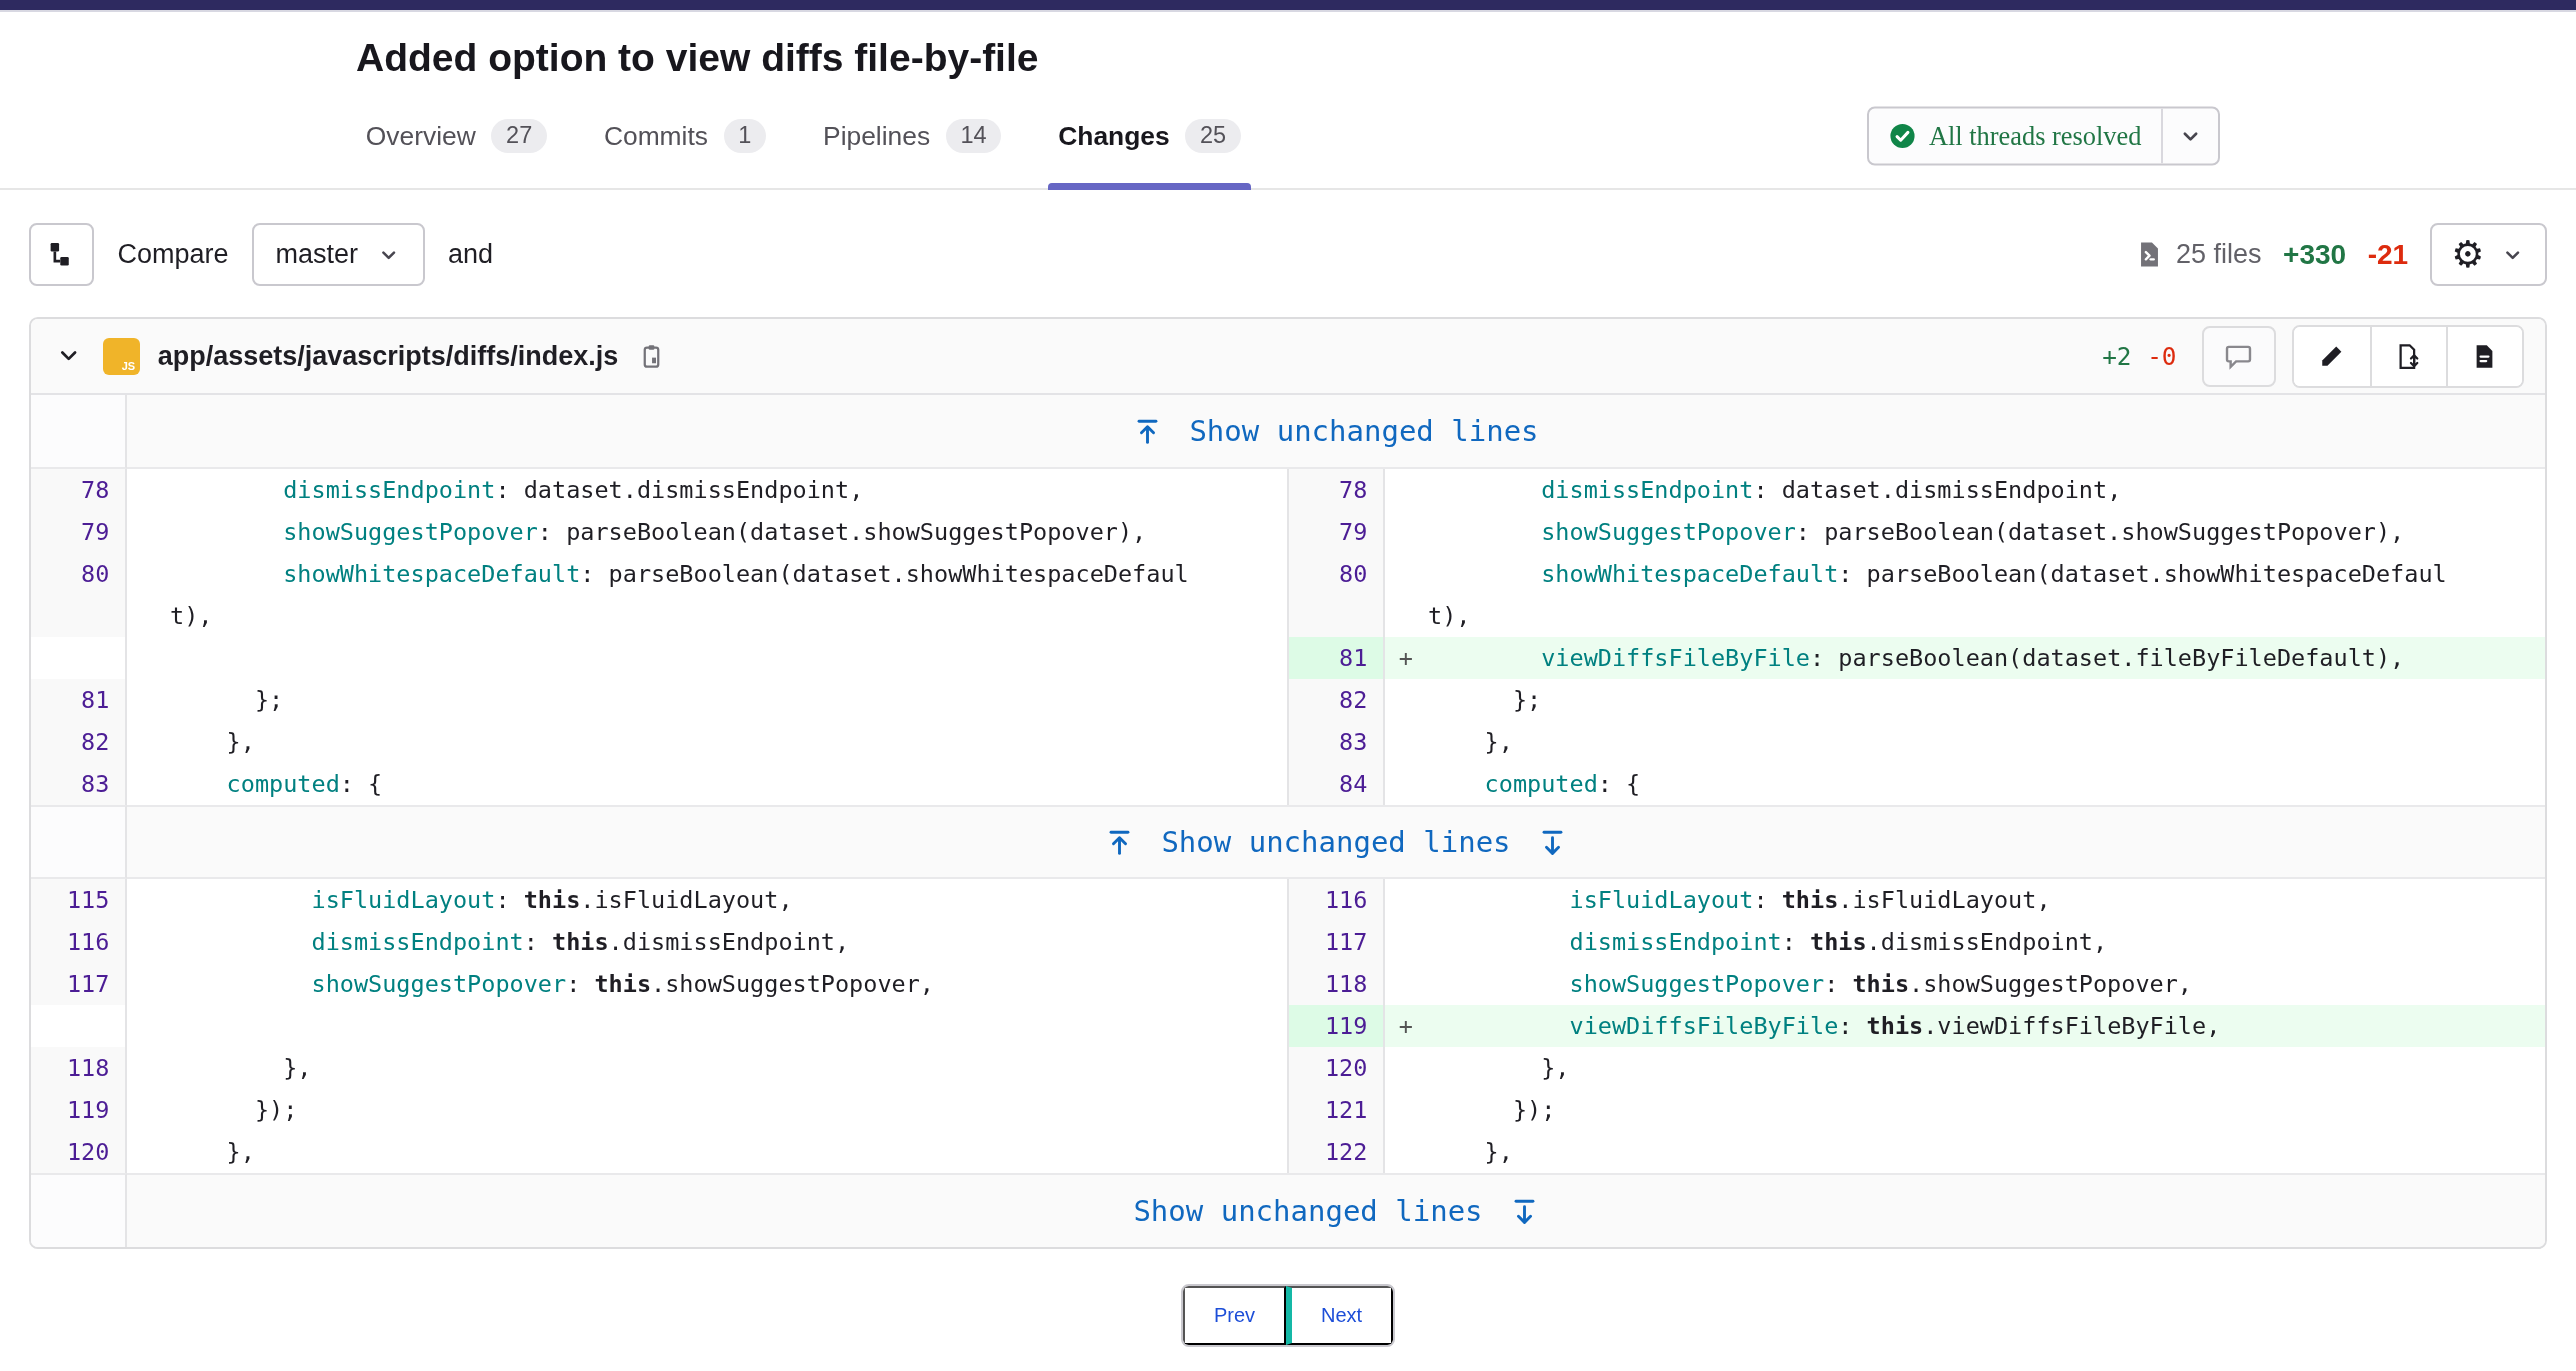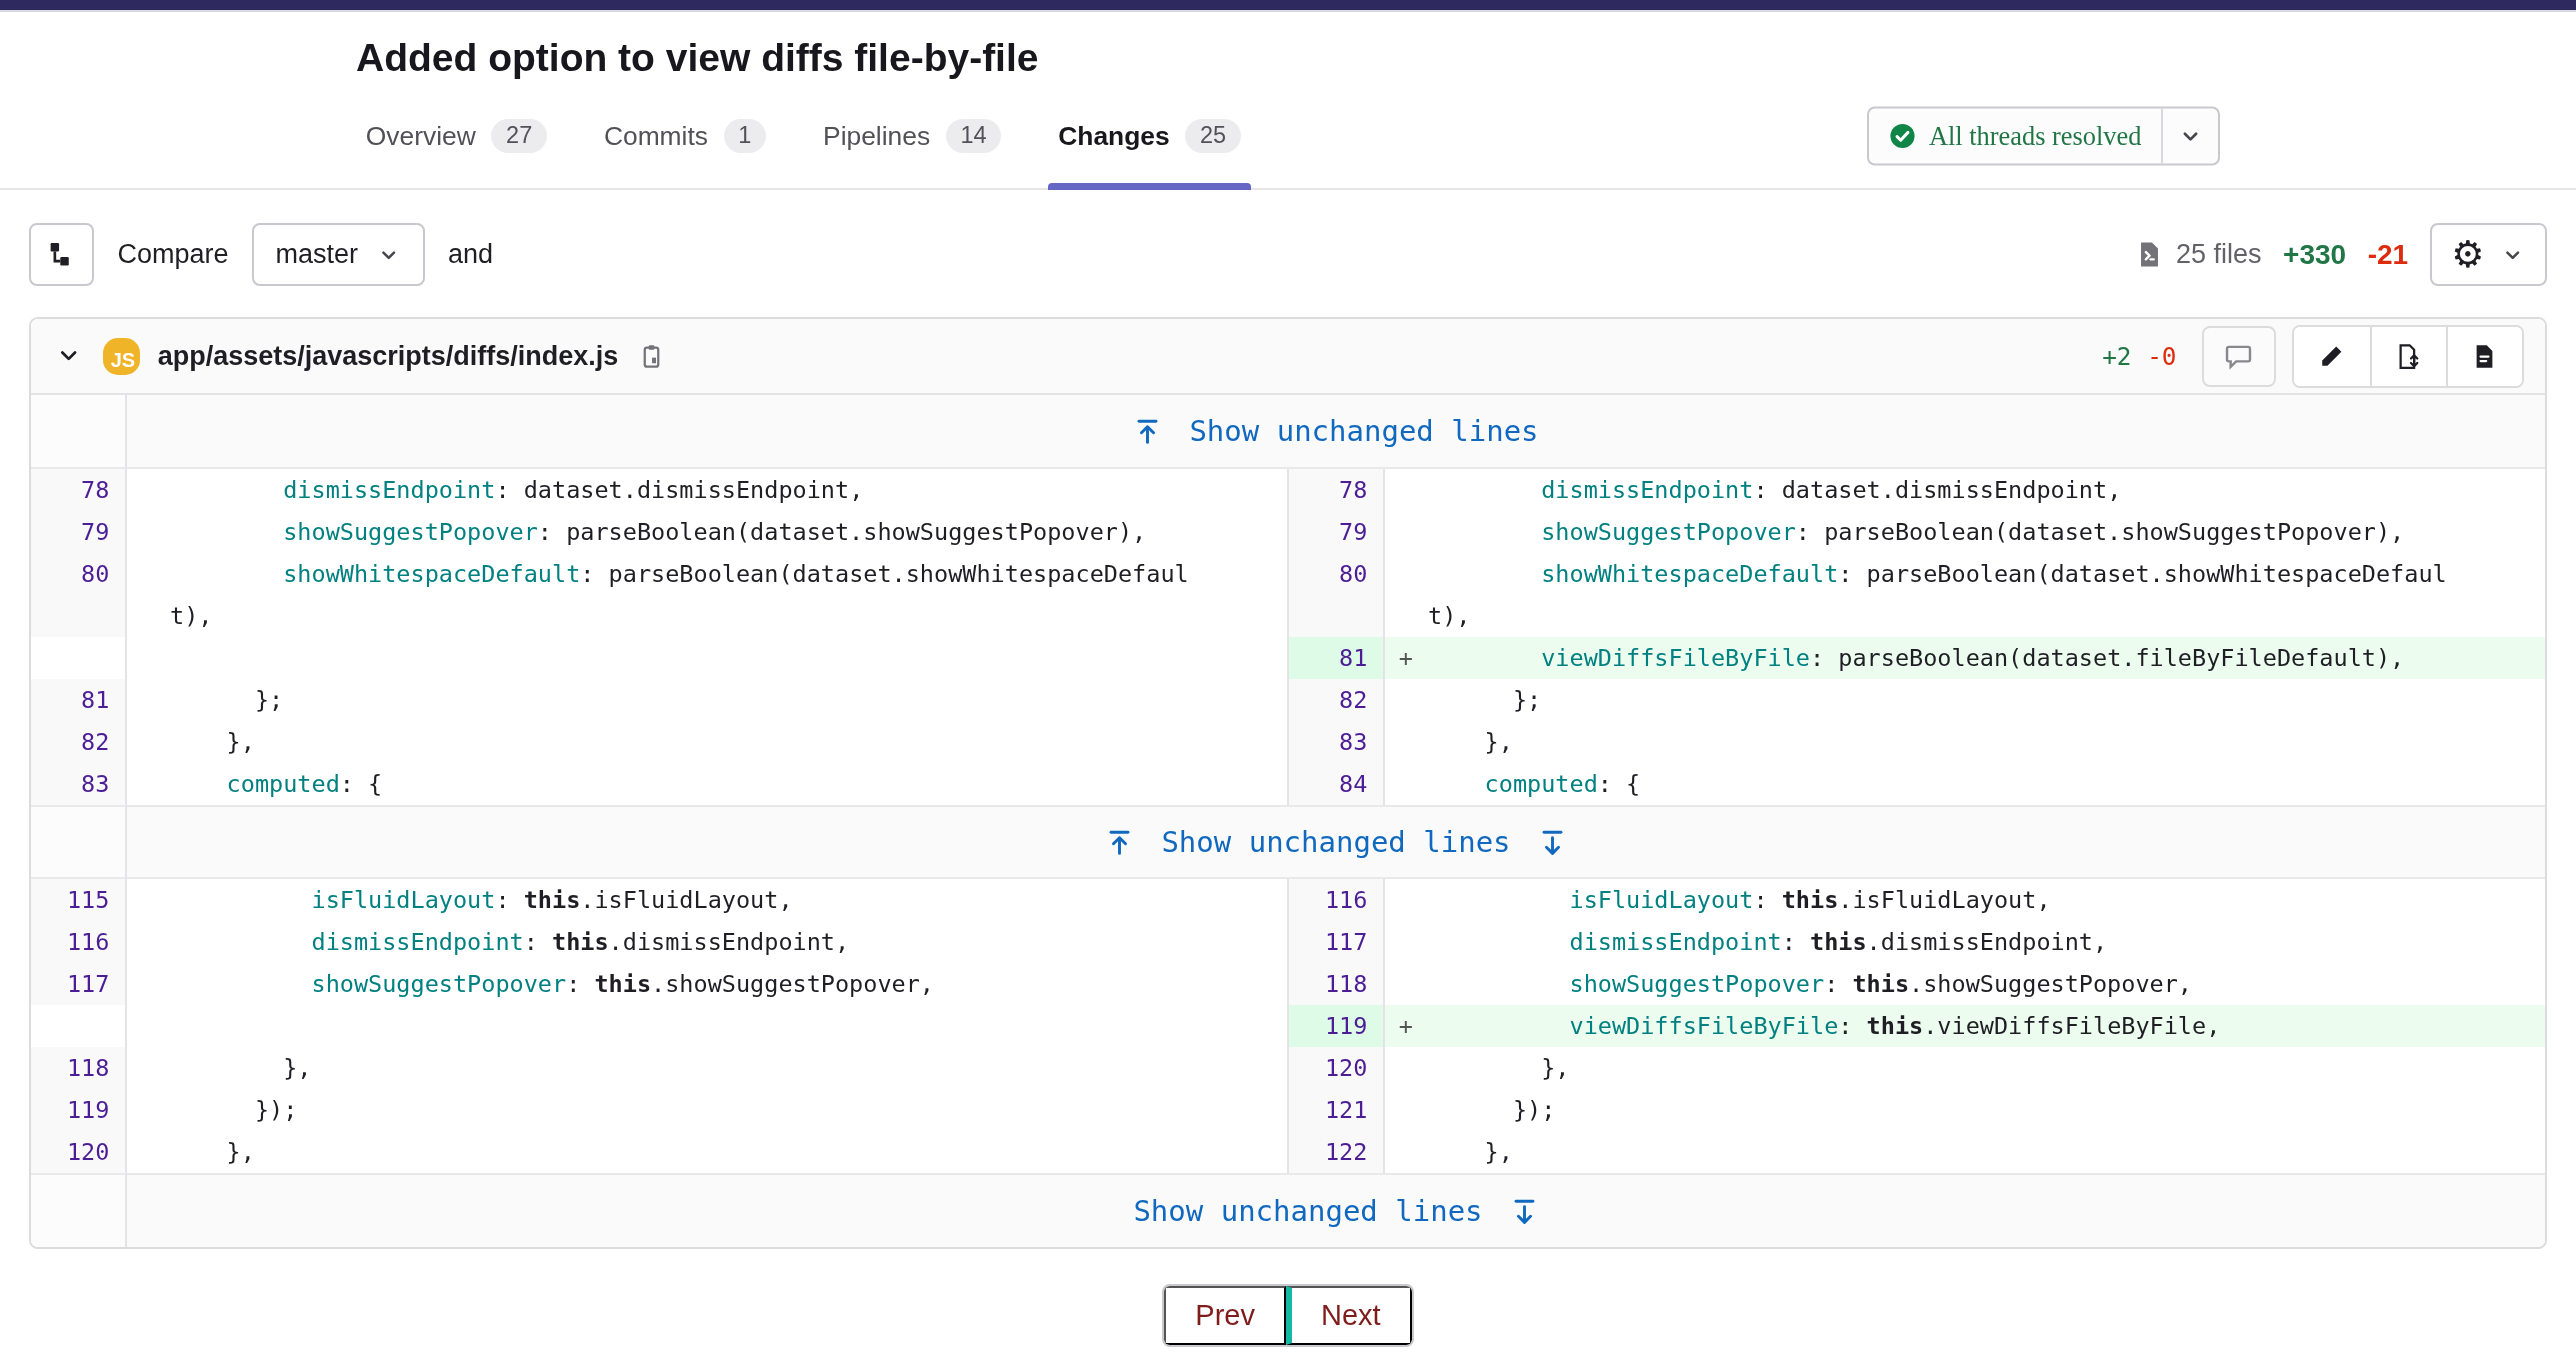--- a/index.html
+++ b/index.html
@@ -39,21 +39,21 @@
   .compare-right{margin-left:auto;display:flex;align-items:center;gap:21.5px;}
   .files-count{color:#626168;font-size:27px;display:flex;align-items:center;gap:11.7px;}
   .adds{color:var(--green-text);font-weight:700;font-size:28px;}
   .dels{color:var(--red-text);font-weight:700;font-size:28px;}
   .gear-btn{display:flex;align-items:center;gap:15.6px;padding:0 19.6px;height:63px;border:2px solid #c9c8ce;border-radius:7.8px;background:#fff;cursor:pointer;}
   .gear-glyph{font-family:"DejaVu Sans",sans-serif;font-size:37px;line-height:1;color:#1f1e24;}
 
   .diff-panel{border:2px solid #dcdcde;border-radius:8.8px;overflow:hidden;background:#fff;}
   .file-header{display:flex;align-items:center;gap:17.6px;height:76px;padding:0 21.5px;background:#fafafa;border-bottom:2px solid #e3e3e6;}
   .caret-btn{display:flex;align-items:center;justify-content:center;width:33px;color:#1f1e24;cursor:pointer;}
-  .js-badge{width:37px;height:37px;border-radius:15px;background:var(--js-yellow);color:#fff;font-size:20px;font-weight:700;display:flex;align-items:flex-end;justify-content:flex-end;padding:2.9px 4.9px;}
+  .js-badge{width:37px;height:37px;border-radius:6px;background:var(--js-yellow);color:#fff;font-size:11px;font-weight:700;display:flex;align-items:flex-end;justify-content:flex-end;padding:2.9px 4.9px;}
   .file-path{font-weight:700;font-size:27px;color:#1f1e24;}
   .copy-btn{display:flex;align-items:center;margin-left:2px;color:#737278;cursor:pointer;}
   .fh-right{margin-left:auto;display:flex;align-items:center;gap:15.6px;}
   .fh-count{font-family:"DejaVu Sans Mono",monospace;font-size:24.4px;}
   .fh-adds{color:var(--green-text);}
   .fh-dels{color:var(--red-text);}
   .bubble-btn{width:74px;height:61px;border:2px solid #dcdcde;border-radius:7.8px;background:#fbfbfc;display:flex;align-items:center;justify-content:center;color:#89888d;margin-left:9.8px;cursor:pointer;}
   .btn-group{display:flex;border:2px solid #dcdcde;border-radius:7.8px;overflow:hidden;background:#fff;}
   .gbtn{width:76px;height:59px;display:flex;align-items:center;justify-content:center;color:#1f1e24;background:#fff;border:none;border-left:2px solid #dcdcde;cursor:pointer;}
   .gbtn:first-child{border-left:none;}
@@ -70,21 +70,21 @@
   .seg-key{color:var(--key-teal);}
   .seg-bold{font-weight:700;}
 
   .exp-gutter{background:#fcfcfd;border-right:2px solid #e4e4e6;border-top:2px solid #e9e9eb;border-bottom:2px solid #e9e9eb;}
   .exp-content{grid-column:2 / -1;height:74px;background:#fafafa;border-top:2px solid #e9e9eb;border-bottom:2px solid #e9e9eb;display:flex;align-items:center;justify-content:center;}
   .expander-link{display:flex;align-items:center;gap:27px;color:var(--link-blue);font-size:29px;cursor:pointer;}
   .exp-icon{display:flex;align-items:center;}
 
   .pager{display:flex;justify-content:center;margin-top:35px;}
   .pager-group{display:flex;border:2px solid #c9c8ce;border-radius:7.8px;overflow:hidden;background:#fff;}
-  .pbtn{padding:0 29px;height:59px;display:flex;align-items:center;font-size:29px;color:#7f1d1d;background:#fff;cursor:pointer;}
+  .pbtn{padding:0 29px;height:59px;display:flex;align-items:center;font-size:20px;color:#1d4ed8;background:#fff;cursor:pointer;}
   .pbtn + .pbtn{border-left:6px solid #14b8a6;}
   svg{display:block;}
 </style>
 </head>
 <body>
 
 <div class="navbar"></div>
 <div class="navbar-edge"></div>
 
 <div class="mr-head">

